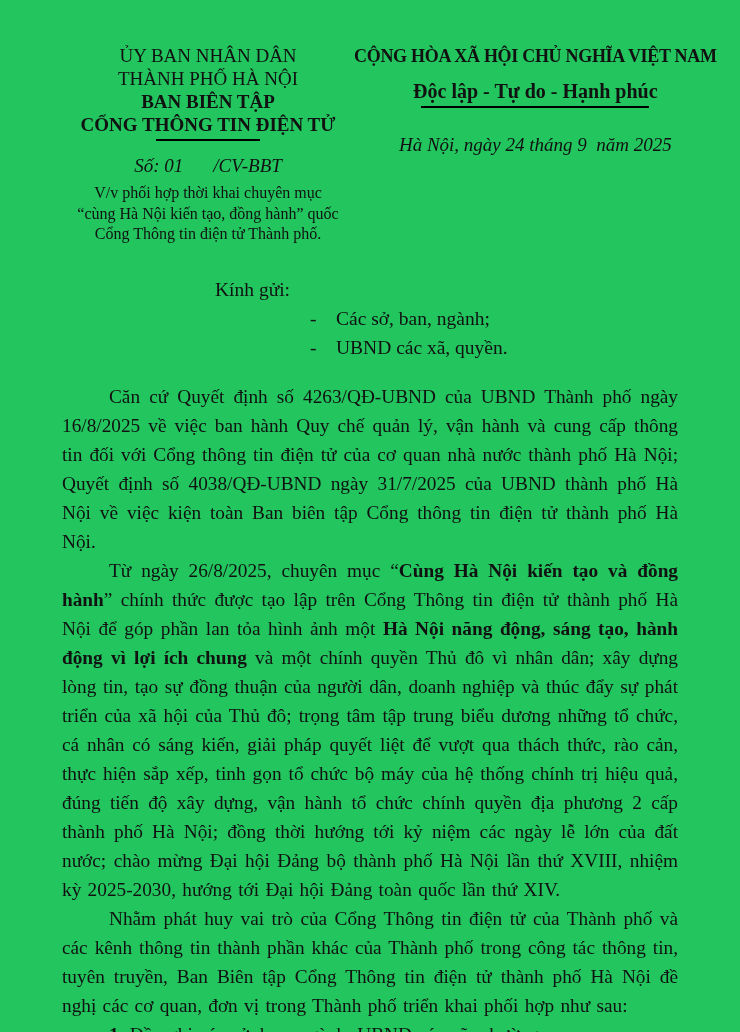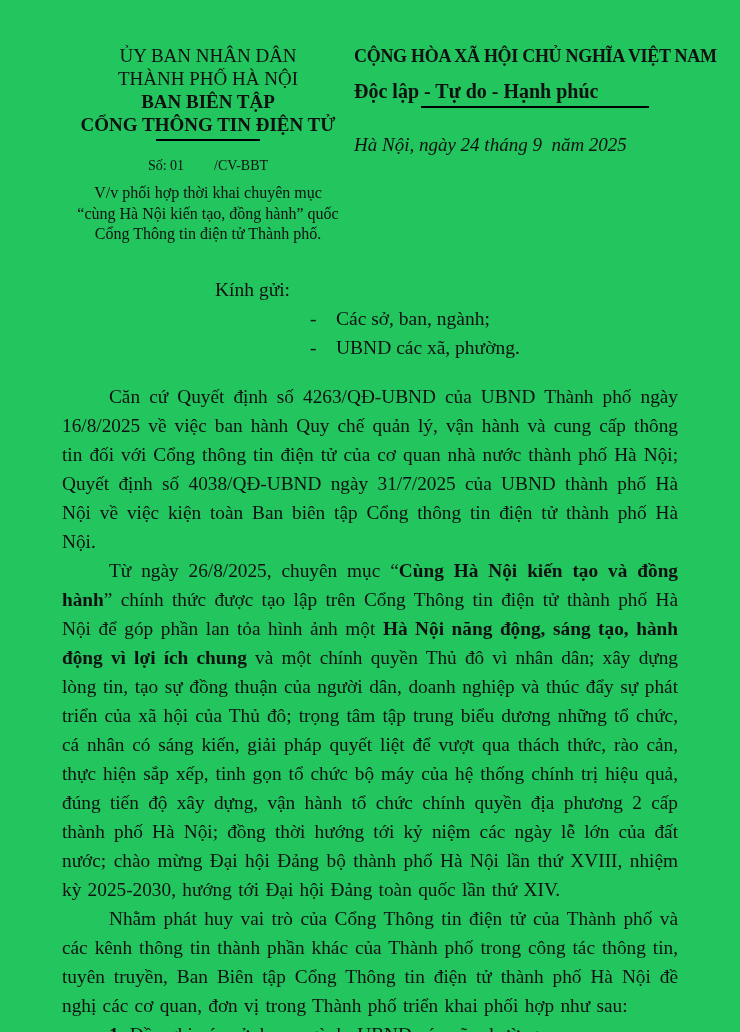--- a/index.html
+++ b/index.html
@@ -5,30 +5,30 @@
   * { margin: 0; padding: 0; box-sizing: border-box; }
   html, body { background: #ffffff; }
   body { width: 740px; font-family: "Liberation Serif", "DejaVu Serif", serif; color: #111; }
   .page {
     width: 740px; height: 1032px; background: #22c55e; overflow: hidden;
     padding: 44px 62px 20px 62px; position: relative;
   }
   
   .head { display: flex; align-items: flex-start; }
   .head-left { width: 292px; text-align: center; flex-shrink: 0; }
-  .head-right { flex: 1; text-align: left; }
+  .head-right { flex: 1; text-align: center; }
   .hl-line { font-size: 19px; line-height: 23px; white-space: nowrap; }
   .hl-line.bold { font-weight: bold; }
   .rule { border-top: 2px solid #000; margin: 3px auto 0 auto; }
   .rule-left { width: 104px; }
   .rule-right { width: 228px; margin-top: 2px; }
   .motto1 { font-weight: bold; font-size: 18px; line-height: 24px; white-space: nowrap; letter-spacing: -0.3px; }
   .motto2 { font-weight: bold; font-size: 20px; line-height: 26px; margin-top: 10px; }
   .dateline { font-style: italic; font-size: 19px; margin-top: 26px; white-space: pre; }
-  .doc-number { font-size: 14px; line-height: 29px; margin-top: 10px; white-space: nowrap; }
+  .doc-number { font-size: 19px; line-height: 29px; margin-top: 10px; white-space: nowrap; font-style: italic; }
   .doc-number .gap { display: inline-block; width: 30px; }
   .subject { font-size: 16px; line-height: 20.5px; margin-top: 3px; }
   
   .salutation-row { margin-top: 30px; padding-left: 153px; font-size: 19.5px; line-height: 29px; }
   .recipients { padding-left: 248px; }
   .recipient { font-size: 19.5px; line-height: 29px; display: flex; }
   .recipient .dash { width: 26px; flex-shrink: 0; }
   
   .body-text { margin-top: 20px; }
   .para {
@@ -71,21 +71,21 @@
 
   <div class="salutation-row">Kính gửi:</div>
 
   <div class="recipients">
     <div class="recipient">
       <span class="dash">-</span>
       <span>Các sở, ban, ngành;</span>
     </div>
     <div class="recipient">
       <span class="dash">-</span>
-      <span>UBND các xã, phường.</span>
+      <span>UBND các xã, quyền.</span>
     </div>
   </div>
 
   <div class="body-text">
       <p class="para"><span>Căn cứ Quyết định số 4263/QĐ-UBND của UBND Thành phố ngày 16/8/2025 về việc ban hành Quy chế quản lý, vận hành và cung cấp thông tin đối với Cổng thông tin điện tử của cơ quan nhà nước thành phố Hà Nội; Quyết định số 4038/QĐ-UBND ngày 31/7/2025 của UBND thành phố Hà Nội về việc kiện toàn Ban biên tập Cổng thông tin điện tử thành phố Hà Nội.</span></p>
       <p class="para"><span>Từ ngày 26/8/2025, chuyên mục “</span><span class="b">Cùng Hà Nội kiến tạo và đồng hành</span><span>” chính thức được tạo lập trên Cổng Thông tin điện tử thành phố Hà Nội để góp phần lan tỏa hình ảnh một </span><span class="b">Hà Nội năng động, sáng tạo, hành động vì lợi ích chung</span><span> và một chính quyền Thủ đô vì nhân dân; xây dựng lòng tin, tạo sự đồng thuận của người dân, doanh nghiệp và thúc đẩy sự phát triển của xã hội của Thủ đô; trọng tâm tập trung biểu dương những tổ chức, cá nhân có sáng kiến, giải pháp quyết liệt để vượt qua thách thức, rào cản, thực hiện sắp xếp, tinh gọn tổ chức bộ máy của hệ thống chính trị hiệu quả, đúng tiến độ xây dựng, vận hành tổ chức chính quyền địa phương 2 cấp thành phố Hà Nội; đồng thời hướng tới kỷ niệm các ngày lễ lớn của đất nước; chào mừng Đại hội Đảng bộ thành phố Hà Nội lần thứ XVIII, nhiệm kỳ 2025-2030, hướng tới Đại hội Đảng toàn quốc lần thứ XIV.</span></p>
       <p class="para"><span>Nhằm phát huy vai trò của Cổng Thông tin điện tử của Thành phố và các kênh thông tin thành phần khác của Thành phố trong công tác thông tin, tuyên truyền, Ban Biên tập Cổng Thông tin điện tử thành phố Hà Nội đề nghị các cơ quan, đơn vị trong Thành phố triển khai phối hợp như sau:</span></p>
       <p class="para"><span class="b">1.</span><span> Đề nghị các sở, ban, ngành, UBND các xã, phường:</span></p>
     </div>
 

